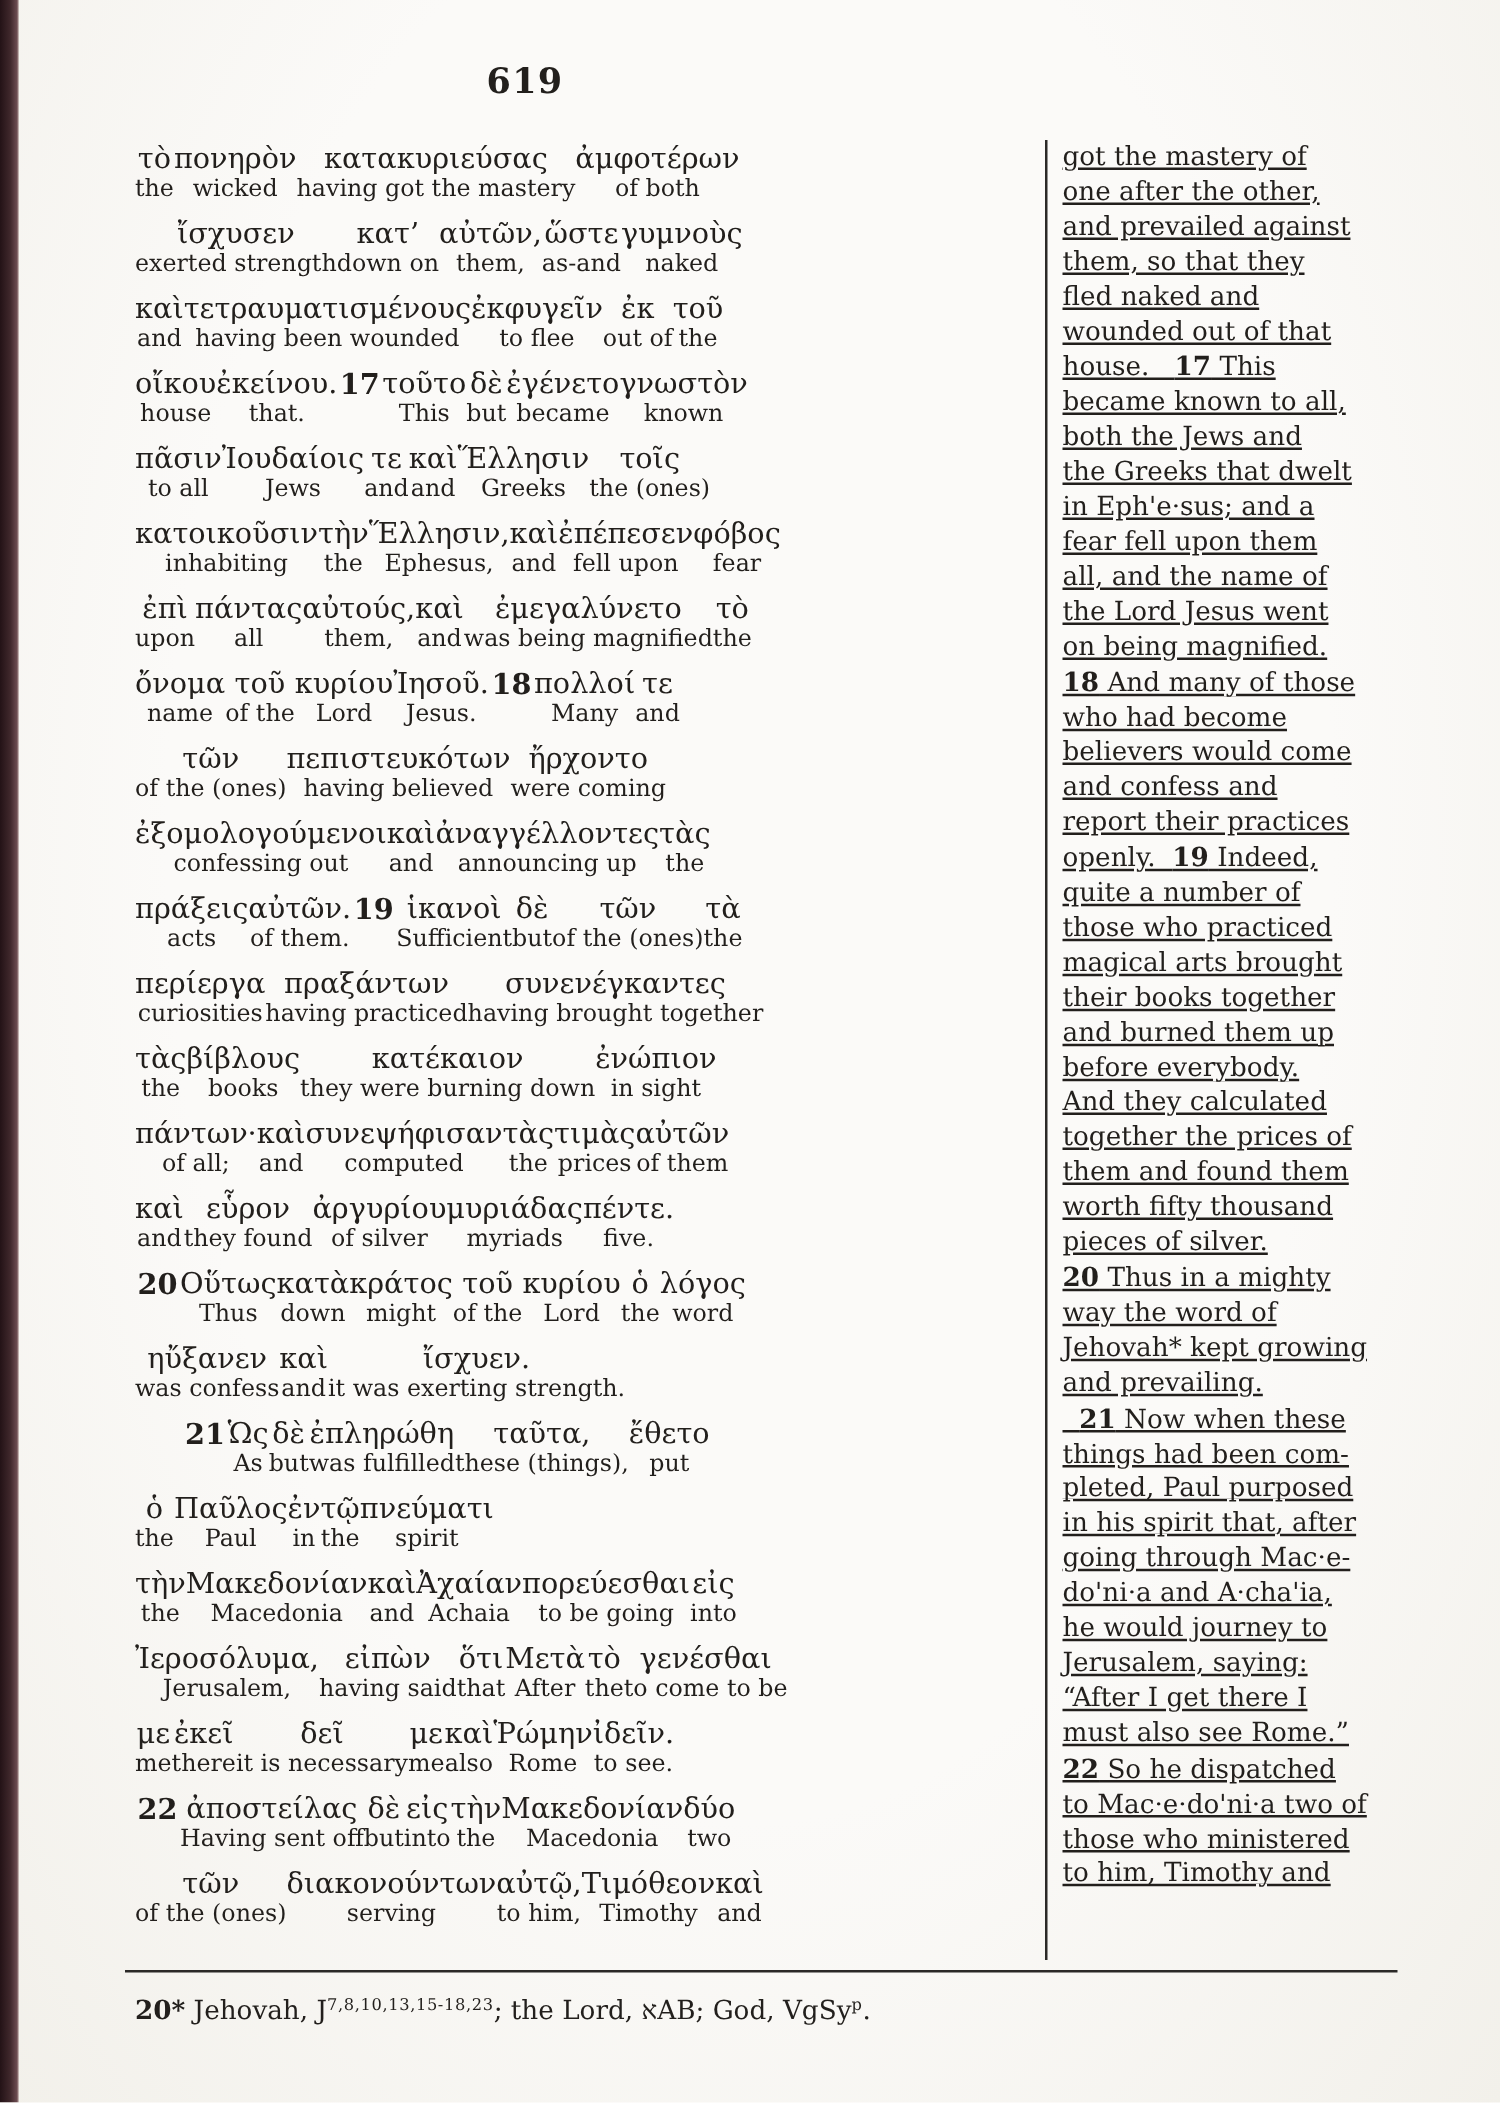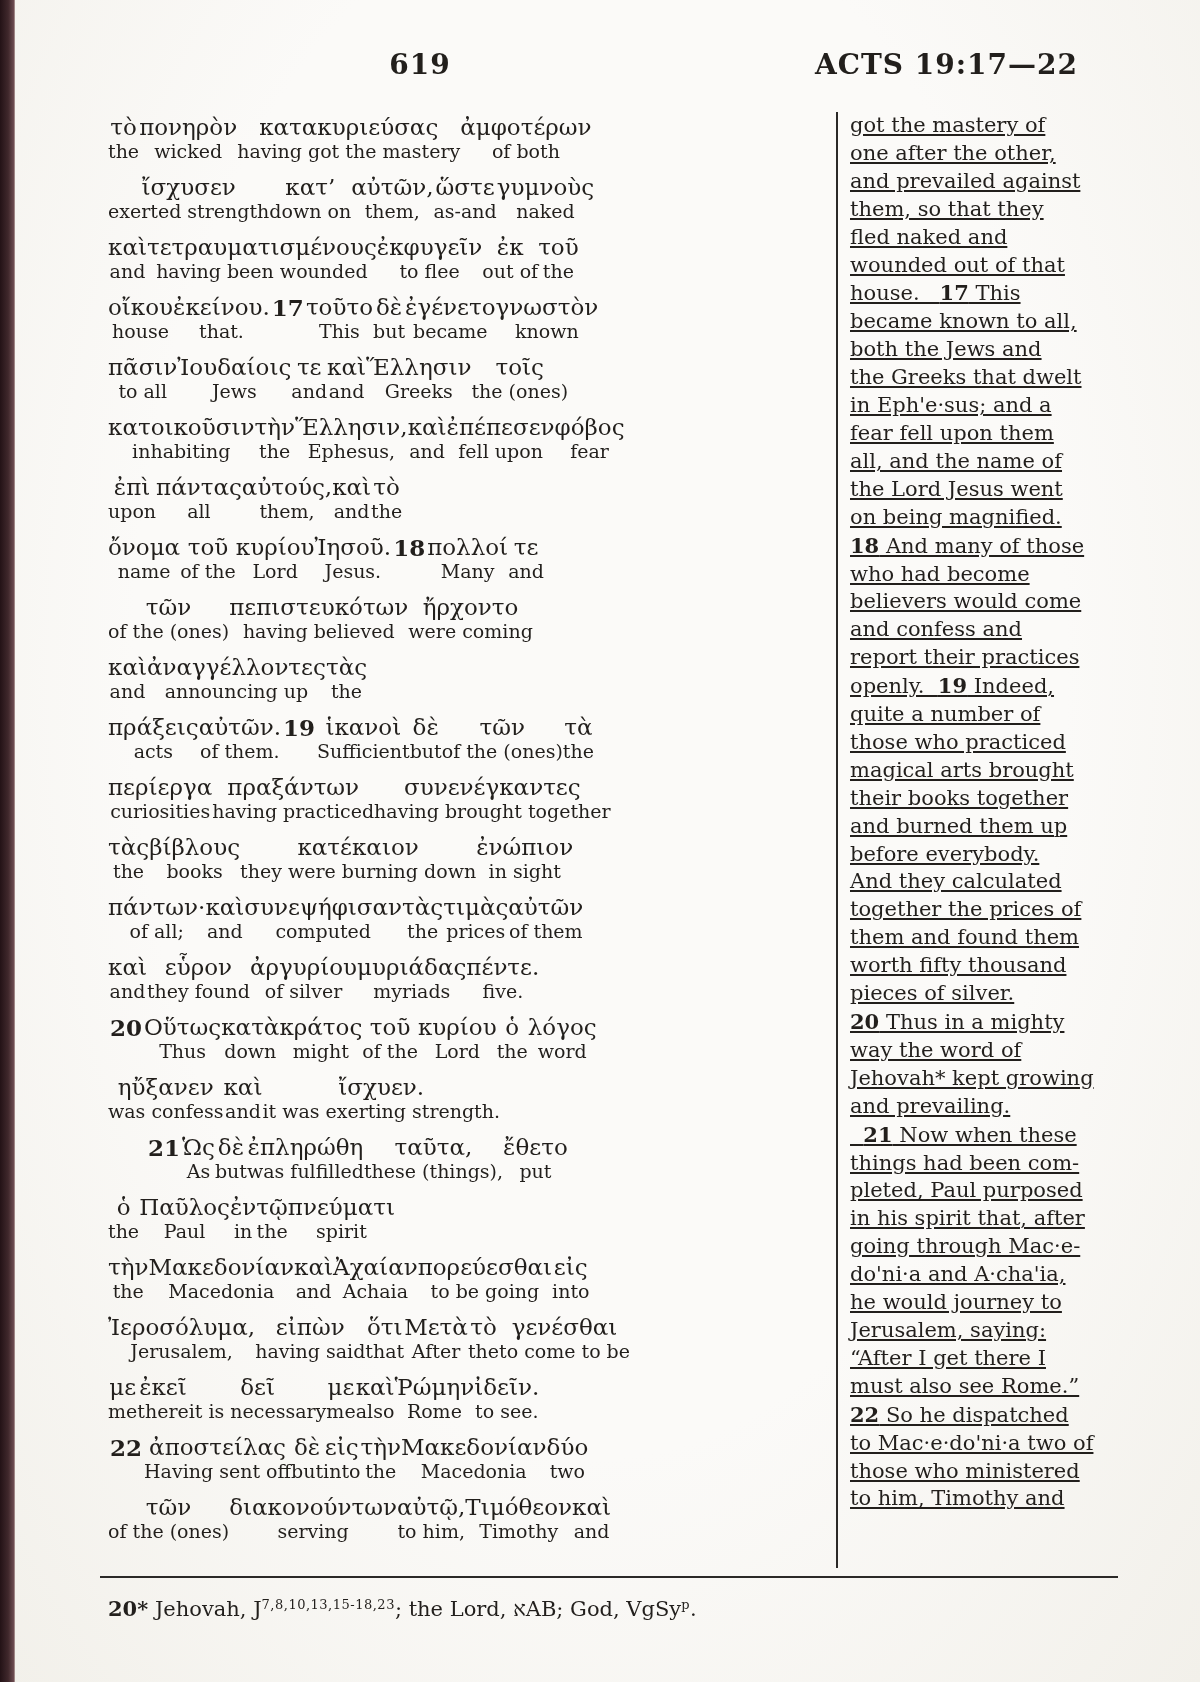--- a/index.html
+++ b/index.html
@@ -58,21 +58,20 @@
   .footnote b{font-weight:bold;}
   .footnote sup{font-size:13px;vertical-align:7px;letter-spacing:0.5px;}
 </style>
 </head>
 <body>
 
 <div class="page">
   <div class="spine"></div>
 
   <div class="page-num">619</div>
-  <div class="book-ref">ACTS 19:17—22</div>
 
   <div class="left-col" id="interlinear">
       <div class="il-row">
         <div class="il-word">
           <div class="il-greek">τὸ</div>
           <div class="il-gloss">the</div>
         </div>
         <div class="il-word">
           <div class="il-greek">πονηρὸν</div>
           <div class="il-gloss">wicked</div>
@@ -220,20 +219,24 @@
         </div>
         <div class="il-word">
           <div class="il-greek">αὐτούς,</div>
           <div class="il-gloss">them,</div>
         </div>
         <div class="il-word">
           <div class="il-greek">καὶ</div>
           <div class="il-gloss">and</div>
         </div>
         <div class="il-word">
+          <div class="il-greek">ἐμεγαλύνετο</div>
+          <div class="il-gloss">was being magnified</div>
+        </div>
+        <div class="il-word">
           <div class="il-greek">τὸ</div>
           <div class="il-gloss">the</div>
         </div>
       </div>
       <div class="il-row">
         <div class="il-word">
           <div class="il-greek">ὄνομα</div>
           <div class="il-gloss">name</div>
         </div>
         <div class="il-word">
@@ -266,20 +269,24 @@
         <div class="il-word">
           <div class="il-greek">πεπιστευκότων</div>
           <div class="il-gloss">having believed</div>
         </div>
         <div class="il-word">
           <div class="il-greek">ἤρχοντο</div>
           <div class="il-gloss">were coming</div>
         </div>
       </div>
       <div class="il-row">
+        <div class="il-word">
+          <div class="il-greek">ἐξομολογούμενοι</div>
+          <div class="il-gloss">confessing out</div>
+        </div>
         <div class="il-word">
           <div class="il-greek">καὶ</div>
           <div class="il-gloss">and</div>
         </div>
         <div class="il-word">
           <div class="il-greek">ἀναγγέλλοντες</div>
           <div class="il-gloss">announcing up</div>
         </div>
         <div class="il-word">
           <div class="il-greek">τὰς</div>

